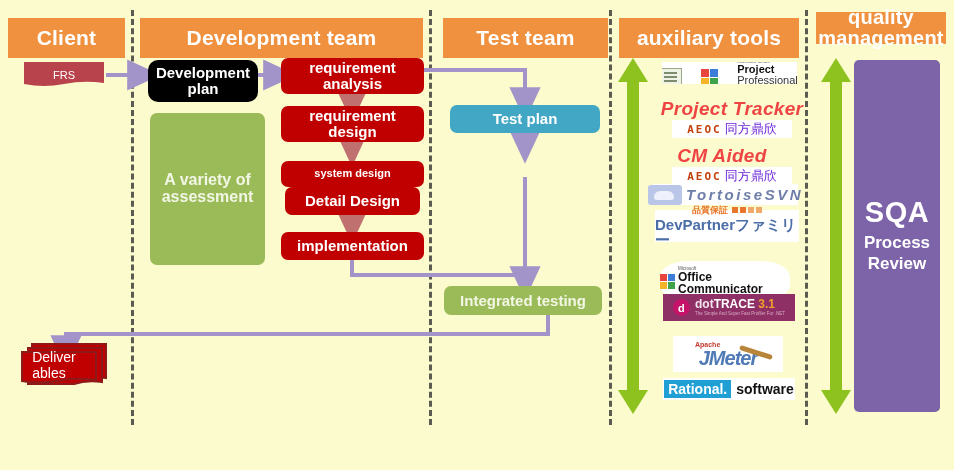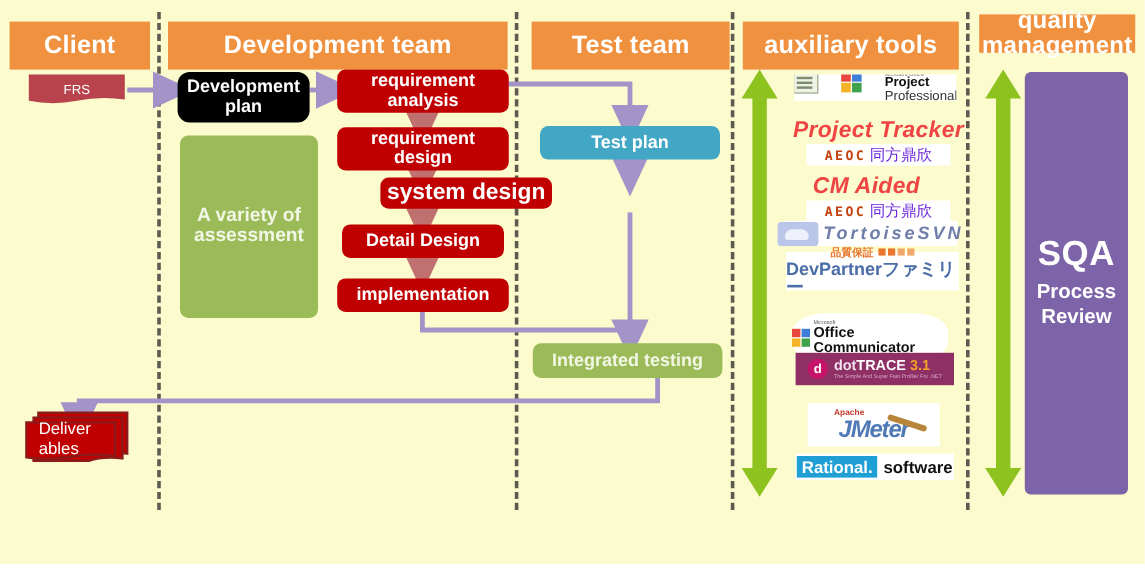--- a/index.html
+++ b/index.html
@@ -80,21 +80,21 @@
     position:absolute;
     display:flex;align-items:center;justify-content:center;
     box-sizing:border-box;
   }
   .tool-plate{
     background:#ffffff;width:100%;height:100%;
     display:flex;align-items:center;justify-content:center;
     overflow:hidden;
   }
 
-  .msproject{display:flex;align-items:flex-start;gap:19px;}
+  .msproject{display:flex;align-items:flex-end;gap:19px;}
   .msproject .doc-ico{
     width:19px;height:16px;background:#eef3e5;border:1px solid #9aa98b;
     position:relative;flex:none;
   }
   .msproject .doc-ico:before{
     content:"";position:absolute;left:2px;top:3px;width:13px;height:2px;background:#7d8c6f;
     box-shadow:0 4px 0 #7d8c6f,0 8px 0 #7d8c6f;
   }
   .msproject .sq{
     width:17px;height:17px;flex:none;
@@ -322,21 +322,21 @@
   <div class="box red" style="left:281px;top:58px;width:143px;height:36px;font-size:15px;flex-direction:column;">
     <span>requirement</span>
     <span>analysis</span>
   </div>
 
   <div class="box red" style="left:281px;top:106px;width:143px;height:36px;font-size:15px;flex-direction:column;">
     <span>requirement</span>
     <span>design</span>
   </div>
 
-  <div class="box red" style="left:281px;top:148px;width:143px;height:26px;font-size:19px;margin-left:36px;">system design</div>
+  <div class="box red" style="left:281px;top:161px;width:143px;height:26px;font-size:11px;">system design</div>
 
   <div class="box red" style="left:285px;top:187px;width:135px;height:28px;font-size:15px;">Detail Design</div>
 
   <div class="box red" style="left:281px;top:232px;width:143px;height:28px;font-size:15px;">implementation</div>
 
   <div class="box blue" style="left:450px;top:105px;width:150px;height:28px;font-size:15px;">Test plan</div>
 
 
   <div class="box olive" style="left:444px;top:286px;width:158px;height:29px;font-size:15px;">Integrated  testing</div>
 

